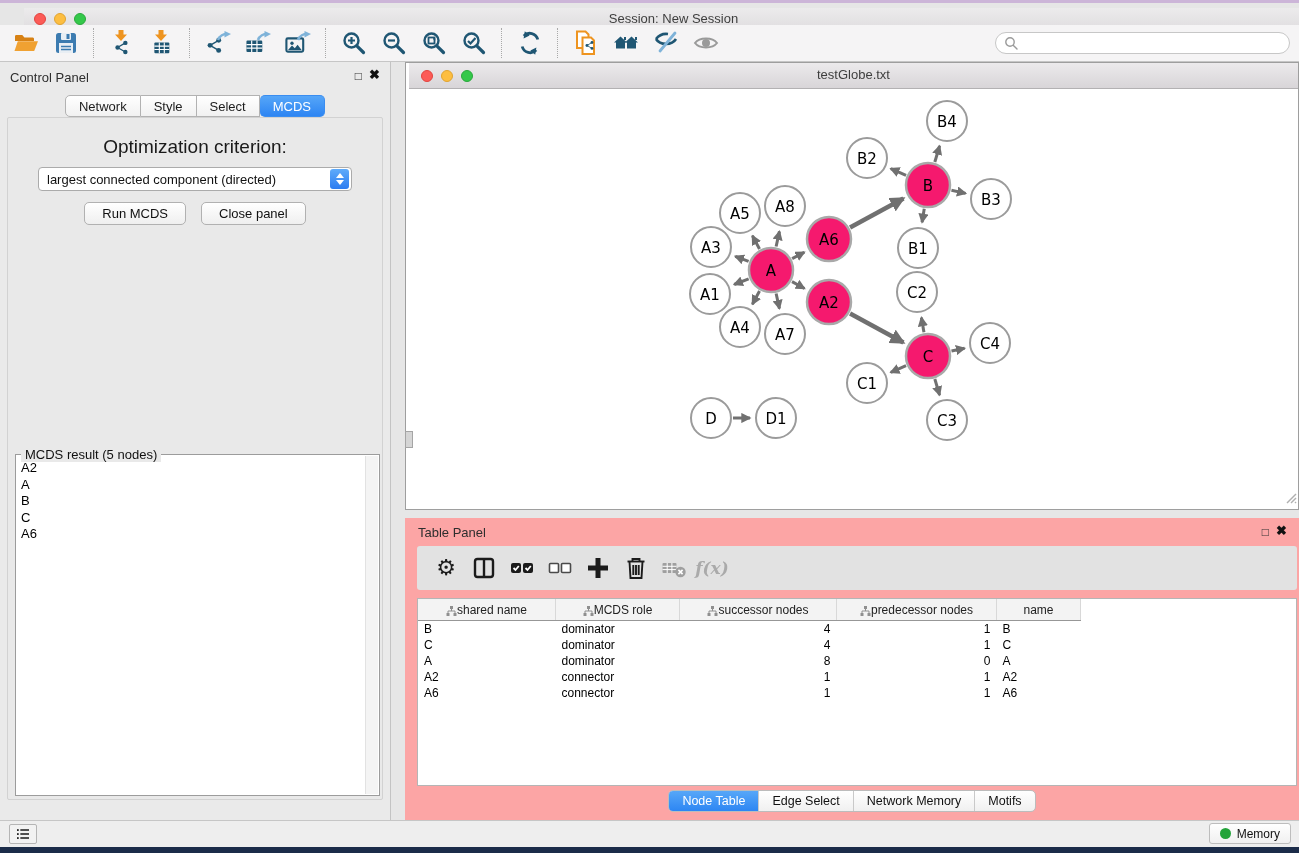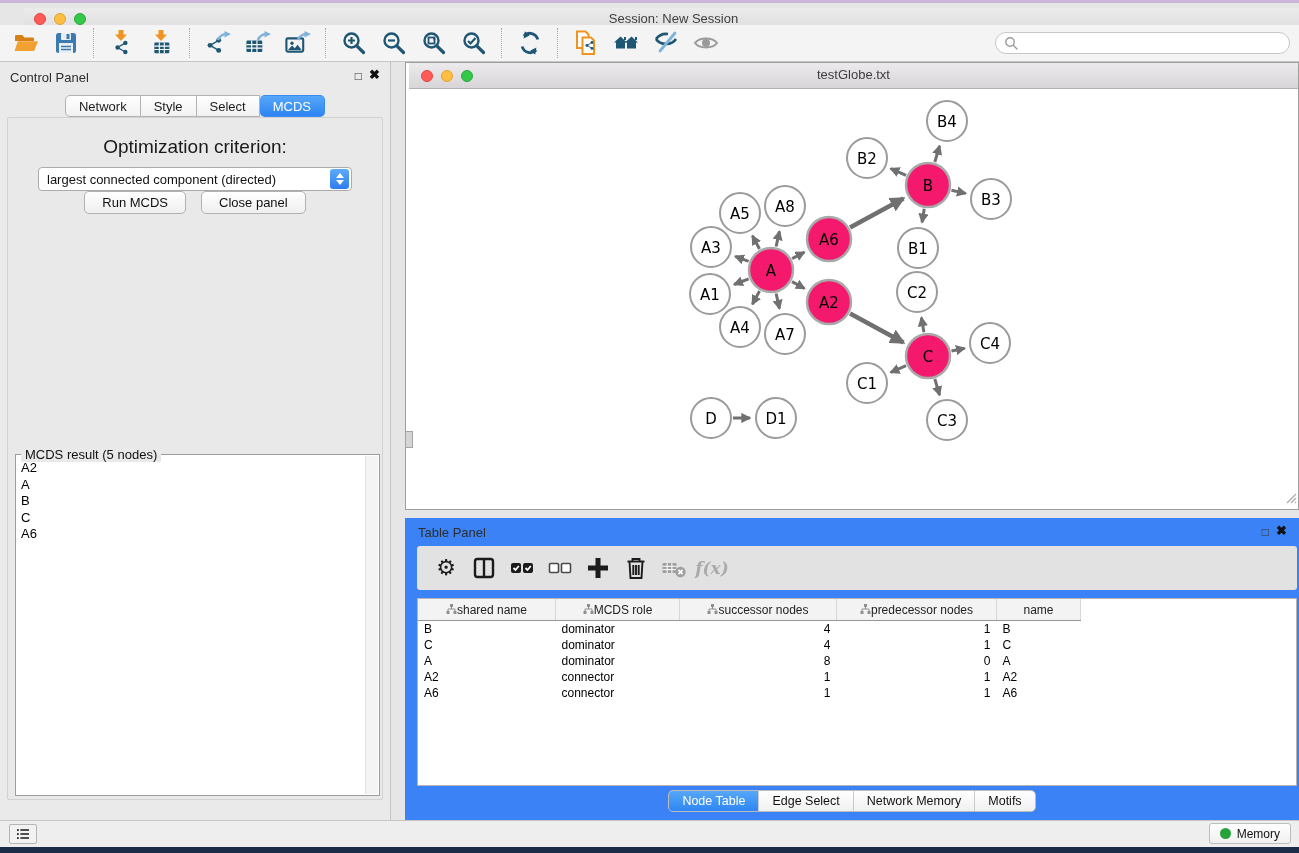--- a/index.html
+++ b/index.html
@@ -34,43 +34,43 @@
   .ctab:first-child{border-left:1px solid #b2b2b2;border-radius:5px 0 0 5px;}
   .ctab:last-child{border-radius:0 5px 5px 0;}
   .ctab.active{background:linear-gradient(#56a6f8,#2d85f3);color:#fff;border-color:#3a8df0;border-radius:5px;}
   #cp-content{position:absolute;left:7px;right:7px;top:55px;bottom:20px;background:#e9e9e9;border:1px solid #d2d2d2;border-radius:2px;}
   #opt-label{margin-top:18px;text-align:center;font-size:19px;color:#1a1a1a;}
   #criterion-select{margin:9px auto 0 auto;width:314px;height:24px;background:#fff;border:1px solid #ababab;border-radius:4px;display:flex;align-items:center;box-sizing:border-box;cursor:pointer;}
   #criterion-text{flex:1;font-size:13px;color:#111;padding-left:8px;white-space:nowrap;}
   #criterion-stepper{width:19px;height:20px;margin-right:2px;border-radius:3px;background:linear-gradient(#5fabfa,#2c7cf0);display:flex;flex-direction:column;align-items:center;justify-content:center;gap:2px;}
   .chev-up{width:0;height:0;border-left:4px solid transparent;border-right:4px solid transparent;border-bottom:5px solid #fff;}
   .chev-down{width:0;height:0;border-left:4px solid transparent;border-right:4px solid transparent;border-top:5px solid #fff;}
-  #cp-buttons{display:flex;justify-content:center;gap:15px;}
+  #cp-buttons{margin-top:11px;display:flex;justify-content:center;gap:15px;}
   .cp-btn{height:23px;padding:0 17px;font-size:13px;border:1px solid #b1b1b1;border-radius:5px;background:linear-gradient(#ffffff,#efefef);color:#111;cursor:pointer;font-family:"Liberation Sans",sans-serif;}
   #result-box{position:absolute;left:7px;right:2px;top:336px;bottom:3px;border:1px solid #9c9c9c;background:#fff;margin:0;}
   #result-legend{position:absolute;top:-8px;left:5px;background:#e9e9e9;padding:0 4px;font-size:13px;color:#111;}
   #result-list{position:absolute;left:1px;top:3px;bottom:1px;right:13px;overflow:hidden;padding:2px 4px;}
   .result-item{font-size:13px;line-height:16.5px;color:#000;}
   #result-scrollbar{position:absolute;top:1px;bottom:1px;right:1px;width:12px;background:#f4f4f4;border-left:1px solid #e2e2e2;}
   
   #network-window{left:405px;top:62px;width:894px;height:448px;background:#fff;border:1px solid #9e9e9e;box-sizing:border-box;}
   #nw-titlebar{position:absolute;left:3px;top:0;right:0;height:25px;background:linear-gradient(#eceaec,#d8d5d8);border-bottom:1px solid #b3b1b3;}
   #nw-canvas{position:absolute;left:0;top:26px;right:0;bottom:0;background:#fff;overflow:hidden;}
   #nw-notch{position:absolute;left:-1px;top:368px;width:6px;height:15px;background:#d5d5d5;border:1px solid #a5a5a5;}
   #nw-grip{position:absolute;right:1px;bottom:1px;}
   
-  #table-panel{left:405px;top:518px;width:894px;height:302px;background:#3b82f6;box-sizing:border-box;}
+  #table-panel{left:405px;top:518px;width:894px;height:302px;background:#fca5a5;box-sizing:border-box;}
   #tp-toolbar{position:absolute;left:12px;right:2px;top:28px;height:44px;background:#e2e2e2;border-radius:3px;display:flex;align-items:center;padding-left:10px;}
   .tp-btn{width:38px;height:36px;background:none;border:none;display:flex;align-items:center;justify-content:center;cursor:pointer;padding:0;}
   .tp-btn.disabled{cursor:default;font-weight:bold;}
   .fx{font-family:"DejaVu Serif",serif;font-style:italic;font-size:17px;color:#aaa;}
   #tp-table-wrap{position:absolute;left:12px;right:2px;top:80px;height:188px;background:#fff;border:1px solid #b5b5b5;box-sizing:border-box;overflow:hidden;}
   #tp-table{border-collapse:collapse;table-layout:fixed;}
   #tp-table th{height:21px;background:#f3f3f3;border-right:1px solid #d8d8d8;border-bottom:1px solid #979797;font-weight:normal;font-size:12px;color:#222;padding:0;position:relative;}
-  #tp-table th .th-inner{display:flex;align-items:center;justify-content:center;}
+  #tp-table th .th-inner{display:flex;align-items:flex-end;justify-content:center;}
   #tp-table td{height:16px;font-size:12px;color:#000;padding:0 6px;white-space:nowrap;overflow:hidden;}
   td.num{text-align:right;padding-right:16px;}
   
   #tp-tabs{position:absolute;left:0;right:0;top:272px;display:flex;justify-content:center;}
   .seg{display:flex;border:1px solid #bcbcbc;border-radius:5px;overflow:hidden;background:linear-gradient(#ffffff,#f0f0f0);}
   .seg-btn{border:none;border-left:1px solid #c9c9c9;padding:3px 13px;font-size:12.5px;background:transparent;color:#111;cursor:pointer;font-family:"Liberation Sans",sans-serif;}
   .seg-btn:first-child{border-left:none;}
   .seg-btn.active{background:linear-gradient(#57a7f8,#2d86f3);color:#fff;}
   
   #status-bar{left:0;top:820px;width:1299px;height:27px;background:#eeeeee;border-top:1px solid #c6c6c6;box-sizing:border-box;}

